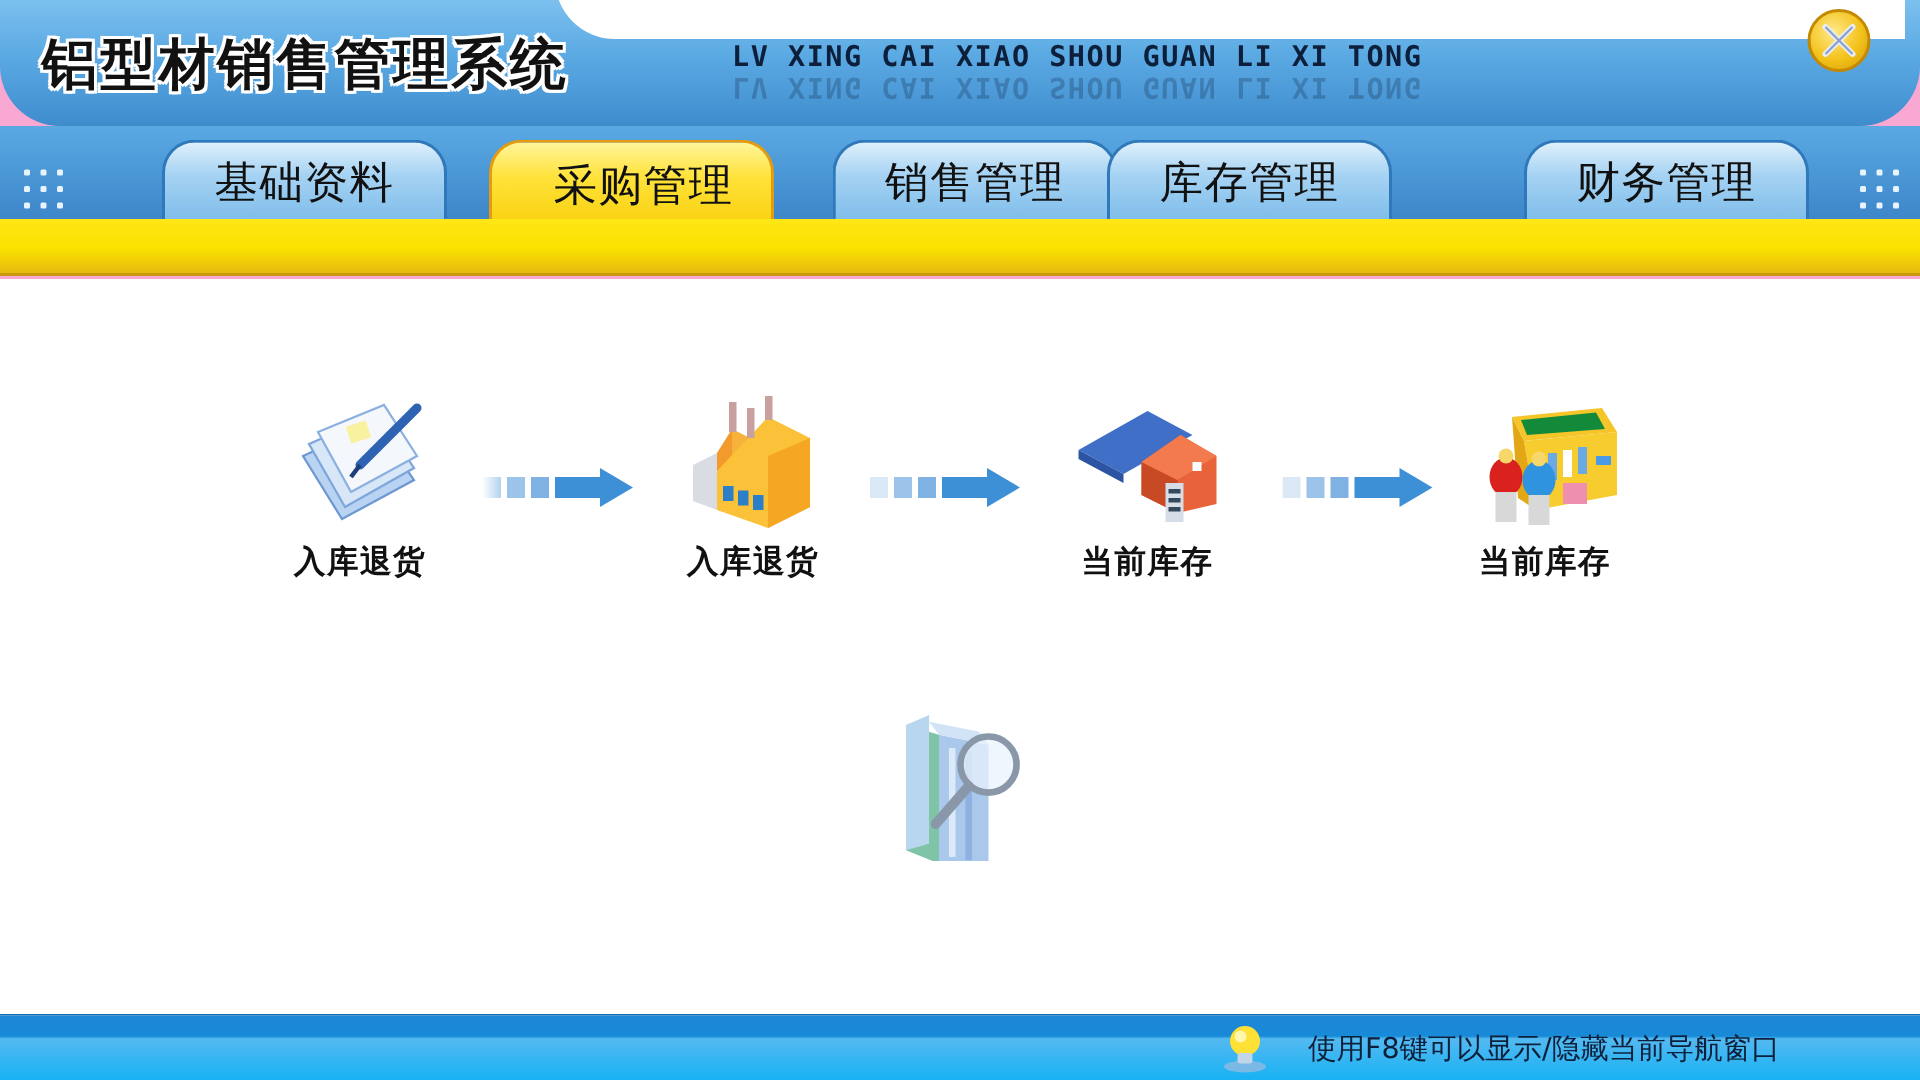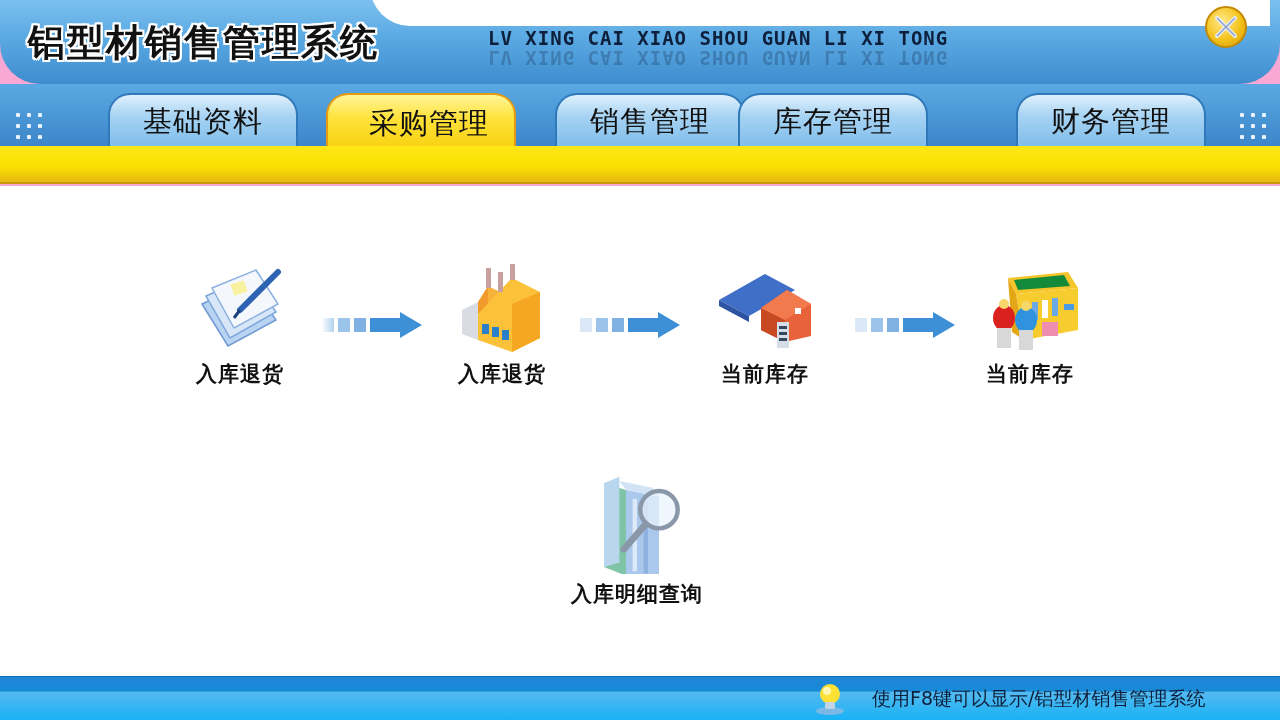--- a/index.html
+++ b/index.html
@@ -224,28 +224,27 @@
       <svg class="icon" viewBox="0 0 100 90" style="width:110px;height:100px;">
         <polygon points="20,8 40,14 40,92 20,84" fill="#7fc4a6"></polygon>
         <polygon points="20,8 34,2 34,80 20,84" fill="#b8d6ee"></polygon>
         <polygon points="40,14 70,20 70,96 40,92" fill="#a9c8ec"></polygon>
         <polygon points="34,6 64,12 70,20 40,14" fill="#d2e3f6"></polygon>
         <rect x="46" y="22" width="4" height="66" fill="#dce9f8"></rect>
         <rect x="56" y="24" width="4" height="66" fill="#8fb1e0"></rect>
         <circle cx="70" cy="32" r="17" fill="#eaf3fc" fill-opacity="0.75" stroke="#8a97a8" stroke-width="4"></circle>
         <line x1="58" y1="45" x2="38" y2="68" stroke="#8a97a8" stroke-width="6" stroke-linecap="round"></line>
       </svg>
-      <div class="label">入库明细查询</div>
     </div>
   </div>
 
   <div class="footer">
     <div class="hint">
       <svg class="bulb" viewBox="0 0 36 36">
         <ellipse cx="18" cy="30" rx="14" ry="4" fill="#7ab8e6"></ellipse>
         <circle cx="18" cy="13" r="10" fill="#ffe034"></circle>
         <circle cx="15" cy="10" r="4" fill="#fff6b0"></circle>
         <rect x="13" y="21" width="10" height="7" rx="2" fill="#c0d6e8"></rect>
       </svg>
-      <span class="text">使用F8键可以显示/铝型材销售管理系统</span>
+      <span class="text">使用F8键可以显示/隐藏当前导航窗口</span>
     </div>
   </div>
 </div>
 
 </body></html>

